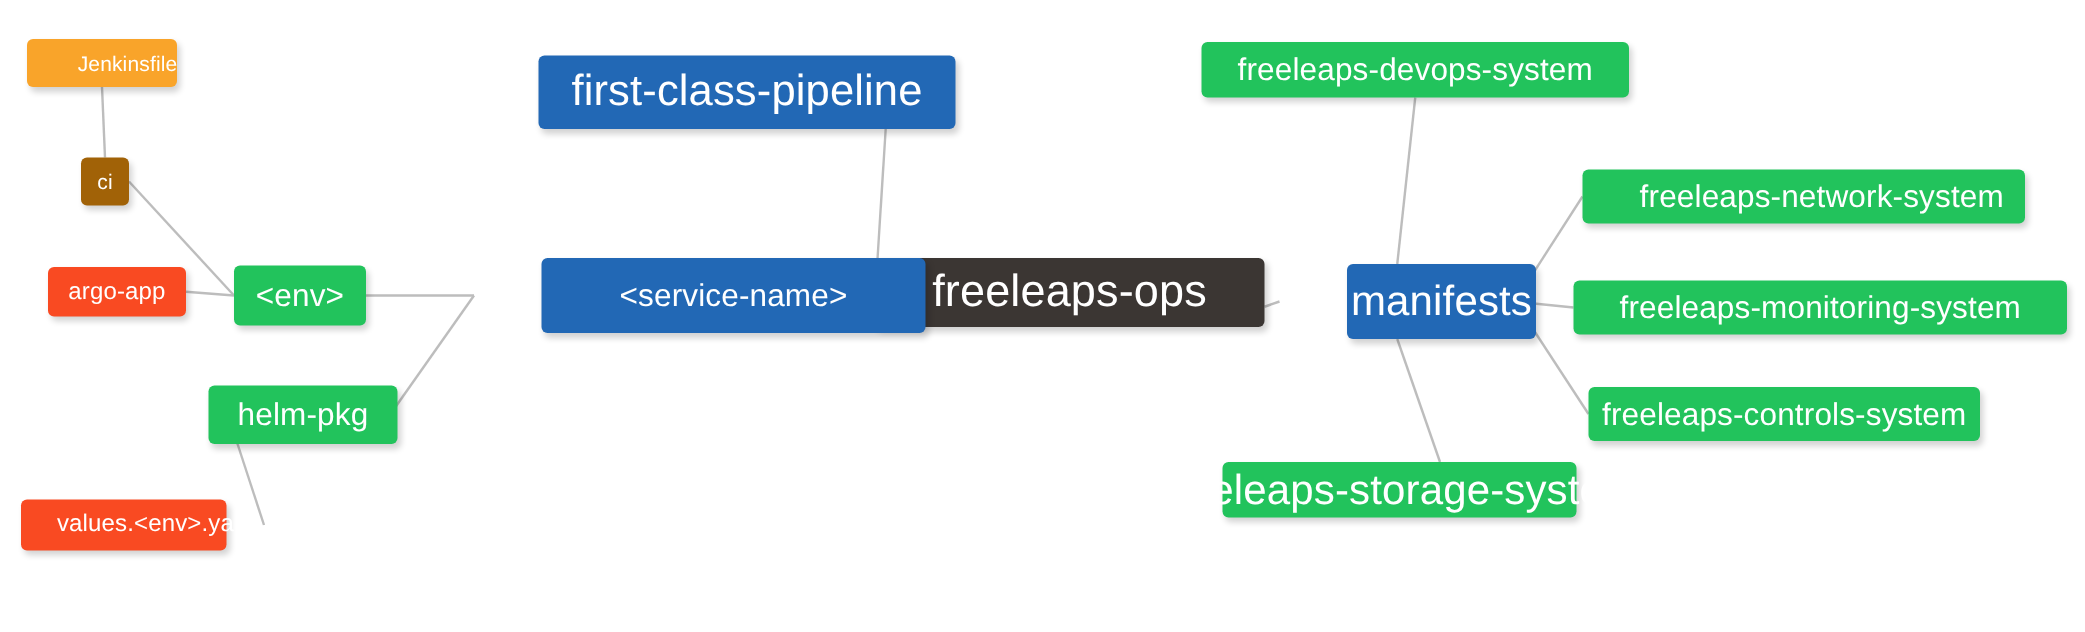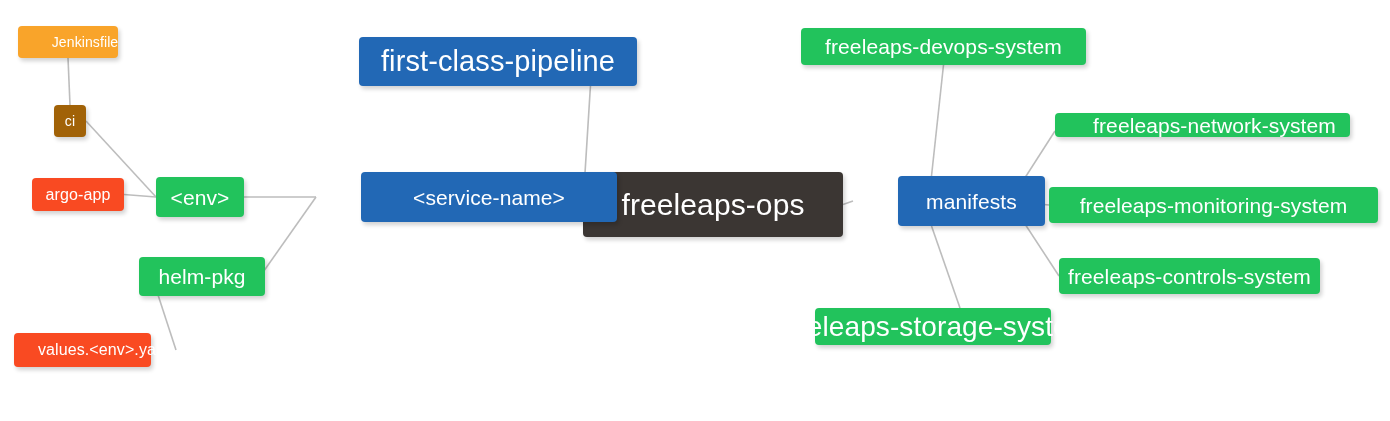--- a/index.html
+++ b/index.html
@@ -77,30 +77,30 @@
       <line x1="156" y1="197" x2="124" y2="194.5" stroke="#bdbdbd" stroke-width="1.6"></line>
       <line x1="70" y1="105" x2="68" y2="58" stroke="#bdbdbd" stroke-width="1.6"></line>
       <line x1="152" y1="276.5" x2="176" y2="350" stroke="#bdbdbd" stroke-width="1.6"></line>
       <line x1="931.5" y1="176" x2="943.5" y2="65" stroke="#bdbdbd" stroke-width="1.6"></line>
       <line x1="1010" y1="201" x2="1055" y2="131" stroke="#bdbdbd" stroke-width="1.6"></line>
       <line x1="1010" y1="201" x2="1049" y2="205" stroke="#bdbdbd" stroke-width="1.6"></line>
       <line x1="1010" y1="201" x2="1059" y2="276" stroke="#bdbdbd" stroke-width="1.6"></line>
       <line x1="931.5" y1="226" x2="960" y2="308" stroke="#bdbdbd" stroke-width="1.6"></line>
     </svg>
   <div id="node-layer">
-      <div class="node node-root" style="left: 583px; top: 172px; width: 260px; height: 65px; font-size: 30px; background: rgb(59, 54, 51);">
+      <div class="node node-root" style="left: 583px; top: 172px; width: 260px; height: 46px; font-size: 30px; background: rgb(59, 54, 51);">
         <span>freeleaps-ops</span>
       </div>
       <div class="node node-blue" style="left: 316px; top: 172px; width: 256px; height: 50px; font-size: 21px; background: rgb(34, 104, 181);">
         <span>&lt;service-name&gt;</span>
       </div>
       <div class="node node-blue" style="left: 314px; top: 37px; width: 278px; height: 49px; font-size: 29px; background: rgb(34, 104, 181);">
         <span>first-class-pipeline</span>
       </div>
-      <div class="node node-blue" style="left: 853px; top: 176px; width: 147px; height: 50px; font-size: 21px; background: rgb(34, 104, 181);">
+      <div class="node node-blue" style="left: 853px; top: 176px; width: 126px; height: 50px; font-size: 28px; background: rgb(34, 104, 181);">
         <span>manifests</span>
       </div>
       <div class="node node-green" style="left: 156px; top: 177px; width: 88px; height: 40px; font-size: 21px; background: rgb(34, 195, 92);">
         <span>&lt;env&gt;</span>
       </div>
       <div class="node node-green" style="left: 139px; top: 257px; width: 126px; height: 39px; font-size: 21px; background: rgb(34, 195, 92);">
         <span>helm-pkg</span>
       </div>
       <div class="node node-red" style="left: 54px; top: 105px; width: 32px; height: 32px; font-size: 14px; background: #a16207;">
         <span>ci</span>
@@ -110,21 +110,21 @@
       </div>
       <div class="node node-red" style="left: 32px; top: 178px; width: 92px; height: 33px; font-size: 16px; background: rgb(249, 74, 34);">
         <span>argo-app</span>
       </div>
       <div class="node node-red" style="left: 14px; top: 333px; width: 137px; height: 34px; font-size: 16px; background: rgb(249, 74, 34); padding-left: 46px;">
         <span>values.&lt;env&gt;.yaml</span>
       </div>
       <div class="node node-green" style="left: 801px; top: 28px; width: 285px; height: 37px; font-size: 21px; background: rgb(34, 195, 92);">
         <span>freeleaps-devops-system</span>
       </div>
-      <div class="node node-green" style="left: 1055px; top: 113px; width: 295px; height: 24px; font-size: 21px; background: rgb(34, 195, 92); padding-left: 24px;">
+      <div class="node node-green" style="left: 1055px; top: 113px; width: 295px; height: 36px; font-size: 21px; background: rgb(34, 195, 92); padding-left: 24px;">
         <span>freeleaps-network-system</span>
       </div>
       <div class="node node-green" style="left: 1049px; top: 187px; width: 329px; height: 36px; font-size: 21px; background: rgb(34, 195, 92);">
         <span>freeleaps-monitoring-system</span>
       </div>
       <div class="node node-green" style="left: 1059px; top: 258px; width: 261px; height: 36px; font-size: 21px; background: rgb(34, 195, 92);">
         <span>freeleaps-controls-system</span>
       </div>
       <div class="node node-green" style="left: 815px; top: 308px; width: 236px; height: 37px; font-size: 28px; background: rgb(34, 195, 92);">
         <span>freeleaps-storage-system</span>

